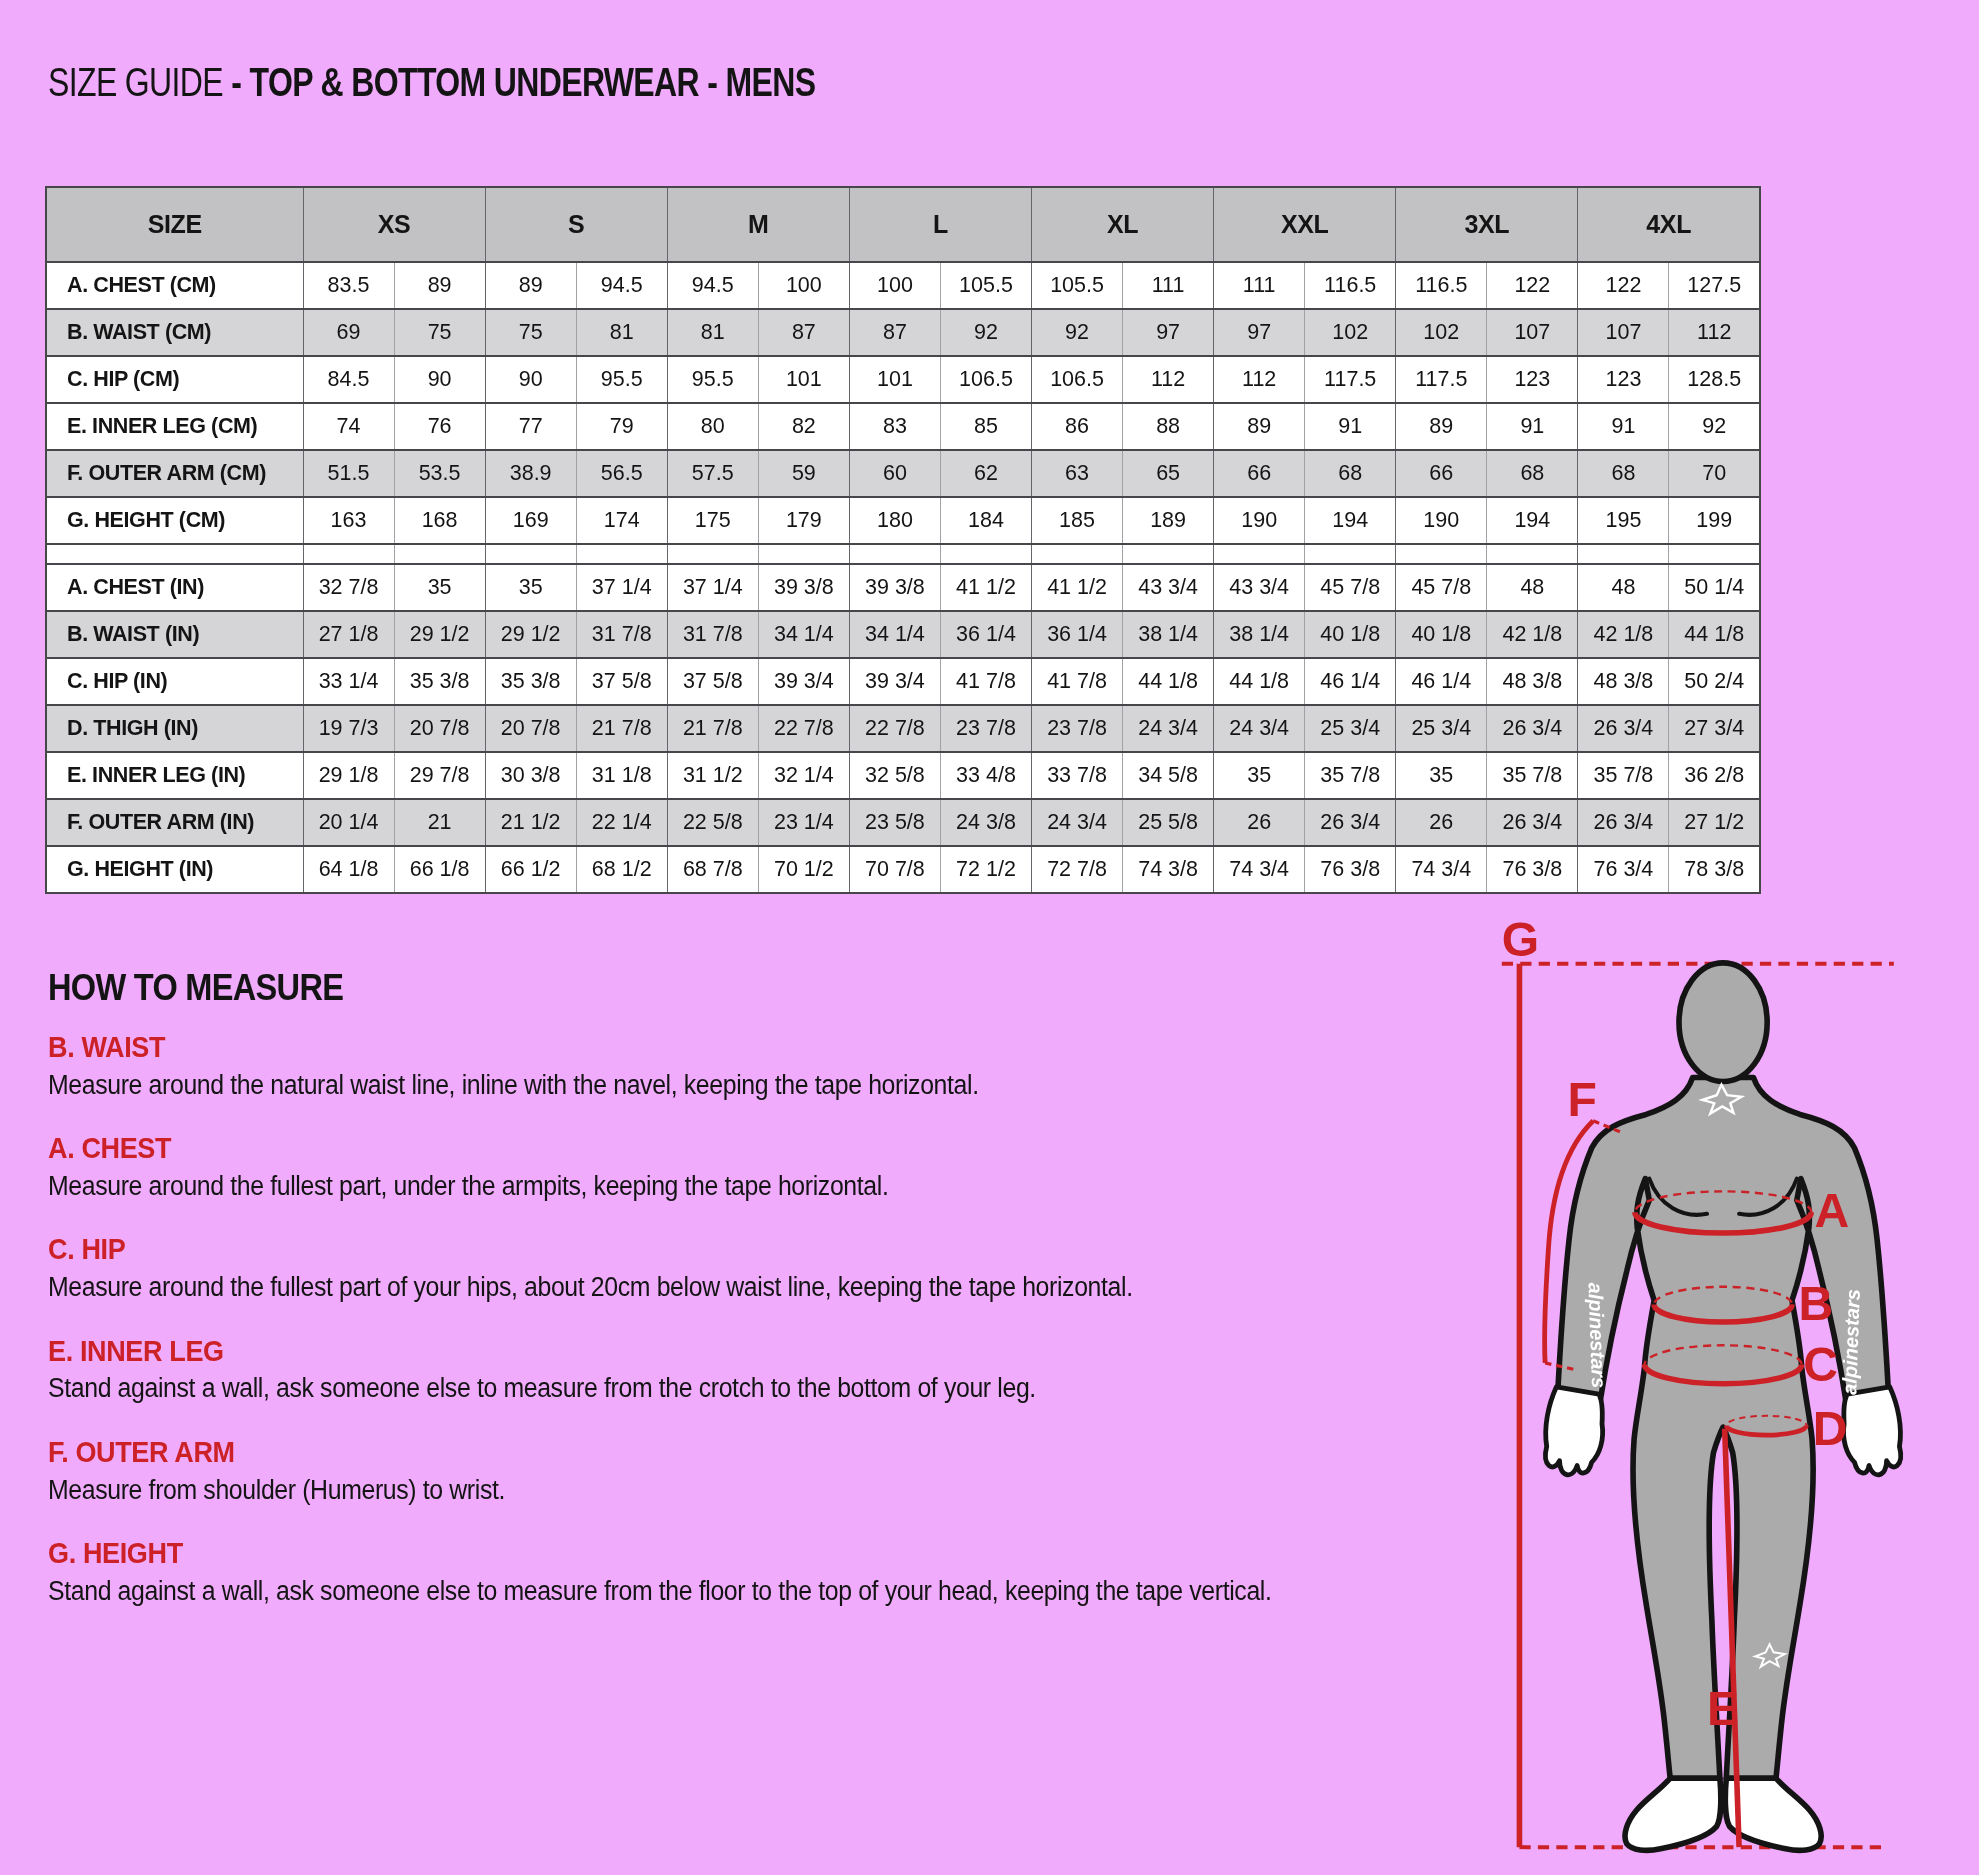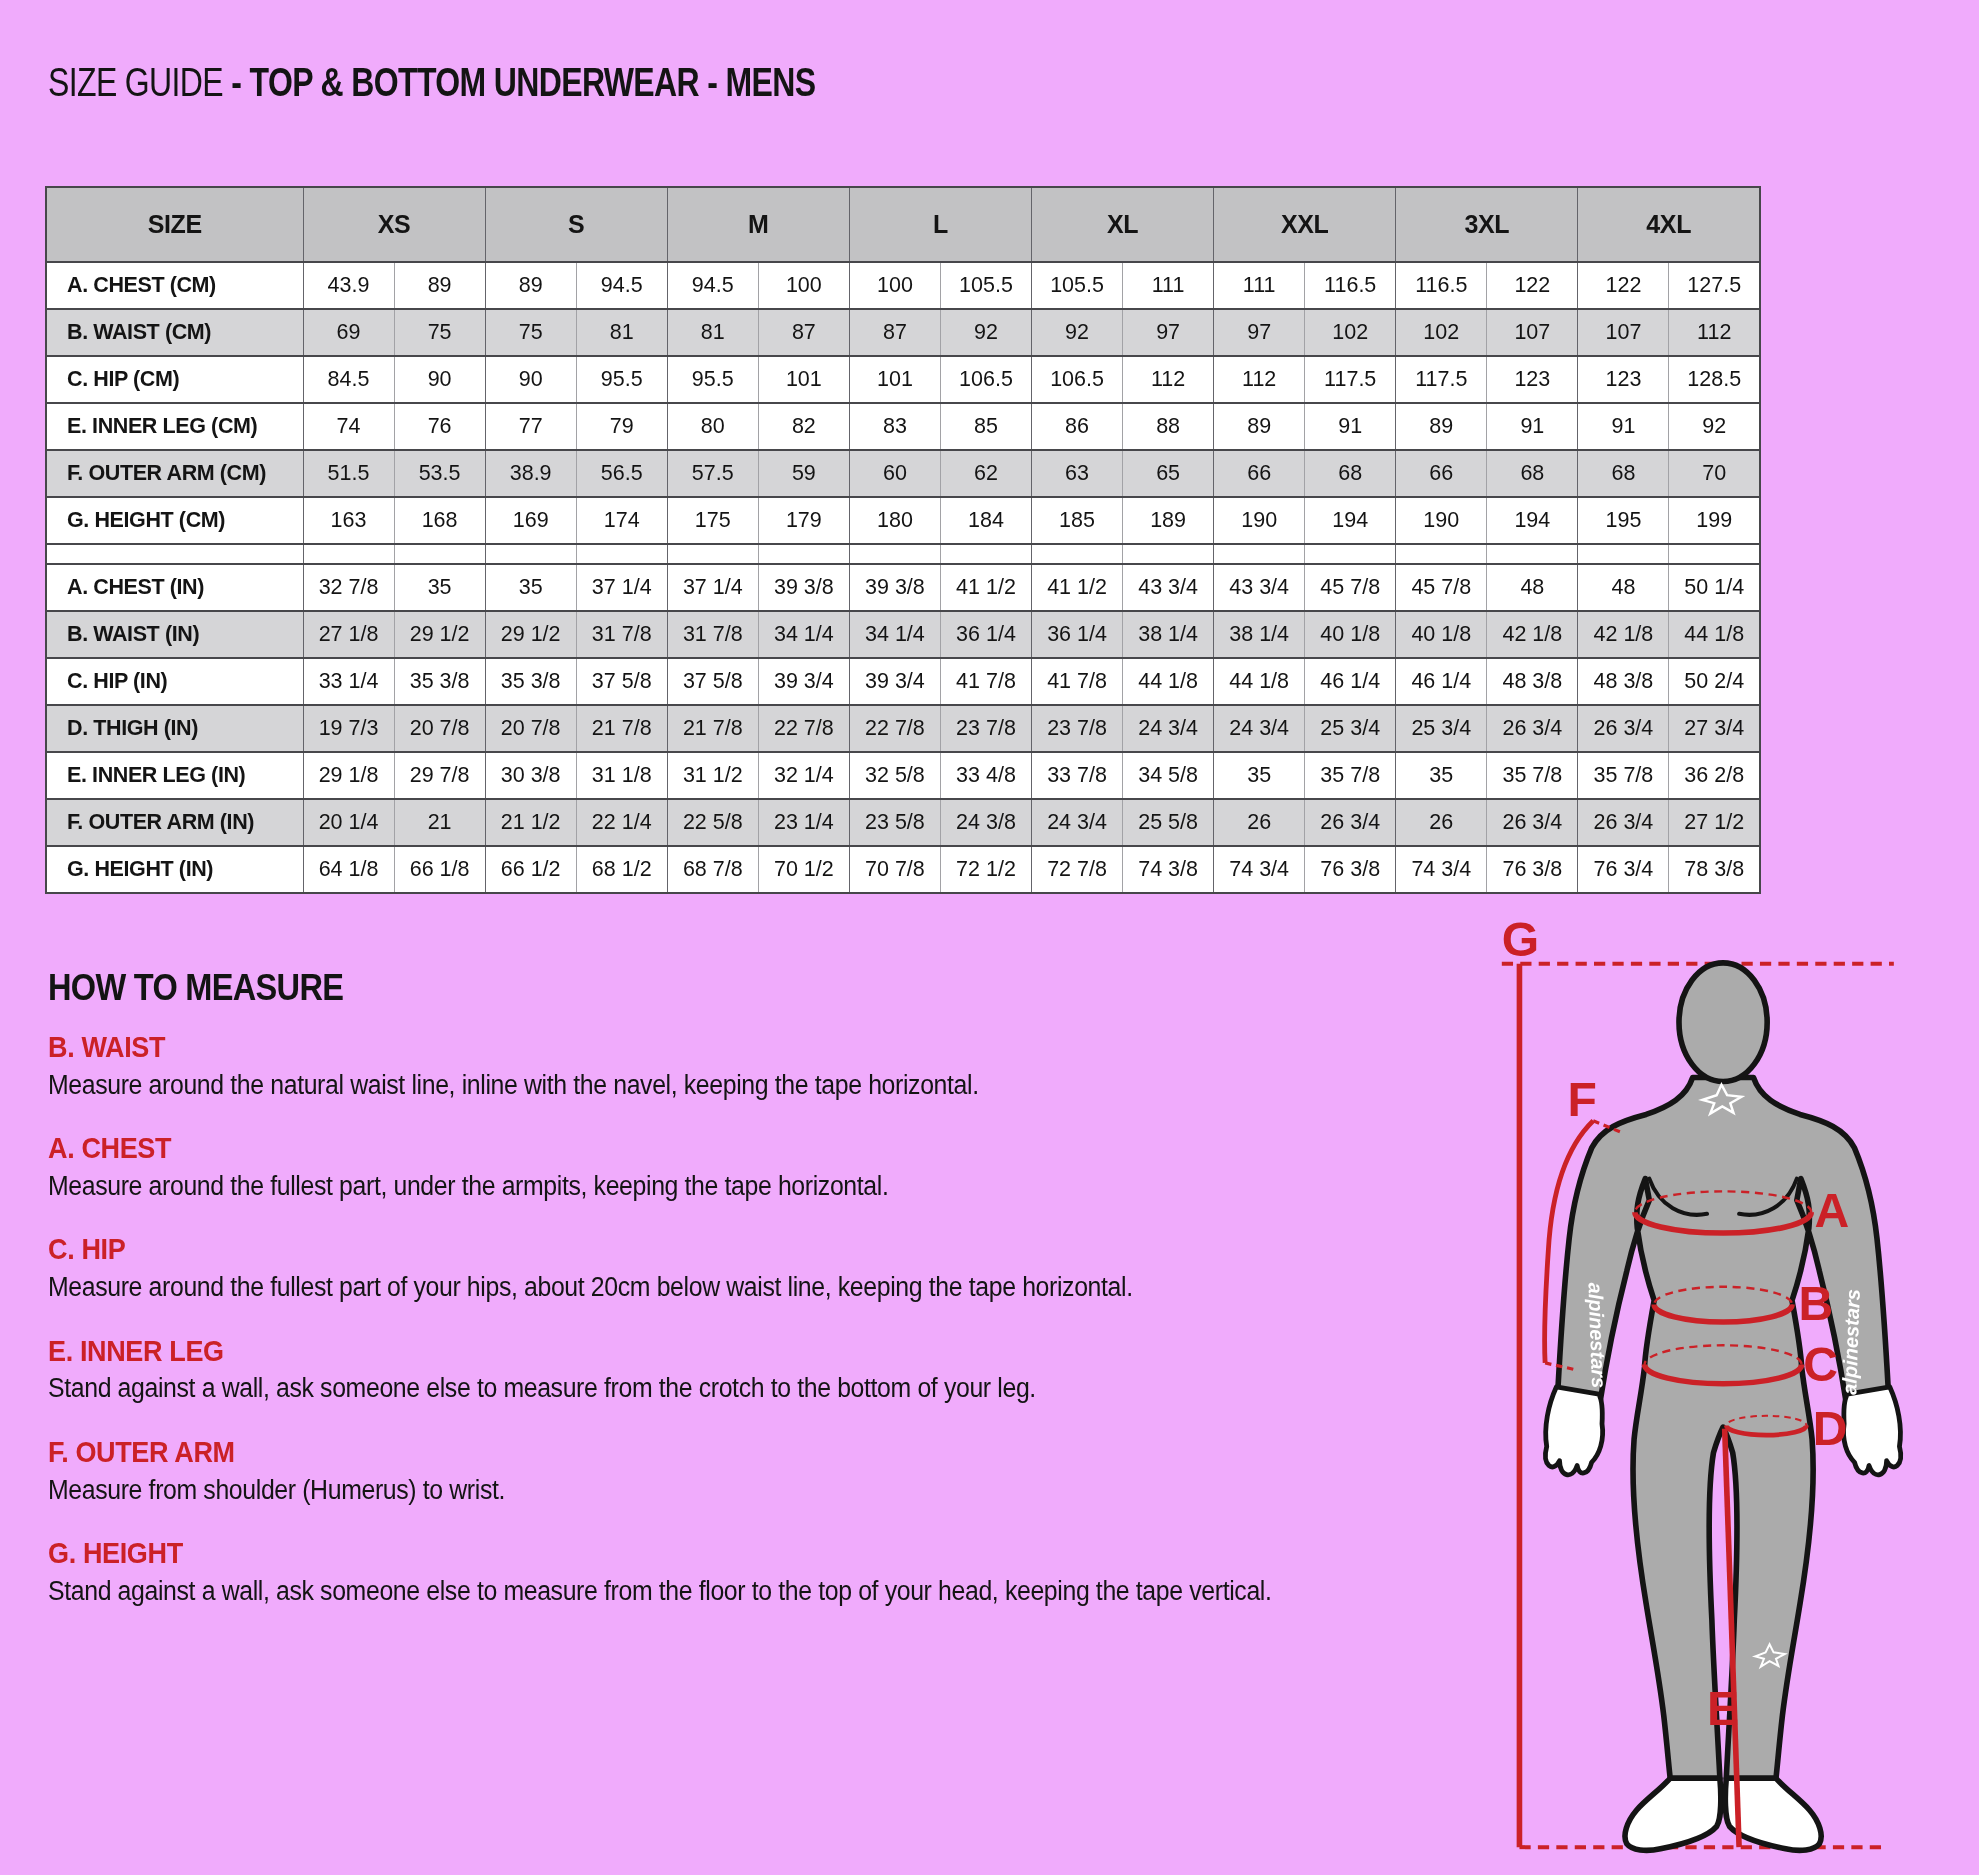--- a/index.html
+++ b/index.html
@@ -65,21 +65,21 @@
             <th colspan="2" class="g">L</th>
             <th colspan="2" class="g">XL</th>
             <th colspan="2" class="g">XXL</th>
             <th colspan="2" class="g">3XL</th>
             <th colspan="2" class="g">4XL</th>
           </tr>
       </thead>
       <tbody>
           <tr class="white">
             <td class="lbl">A. CHEST (CM)</td>
-            <td class="g">43.9</td>
+            <td class="g">83.5</td>
             <td>89</td>
             <td class="g">89</td>
             <td>94.5</td>
             <td class="g">94.5</td>
             <td>100</td>
             <td class="g">100</td>
             <td>105.5</td>
             <td class="g">105.5</td>
             <td>111</td>
             <td class="g">111</td>

